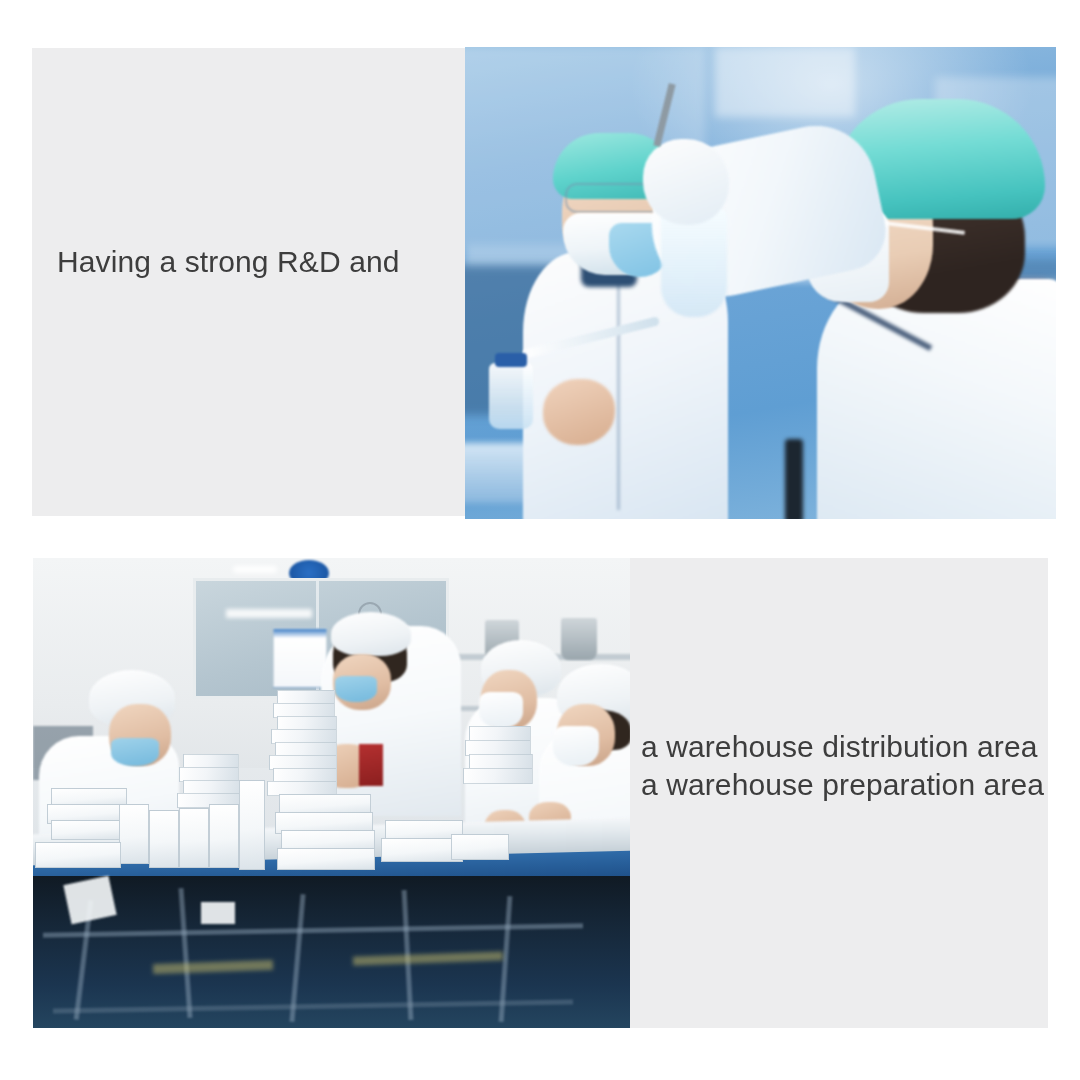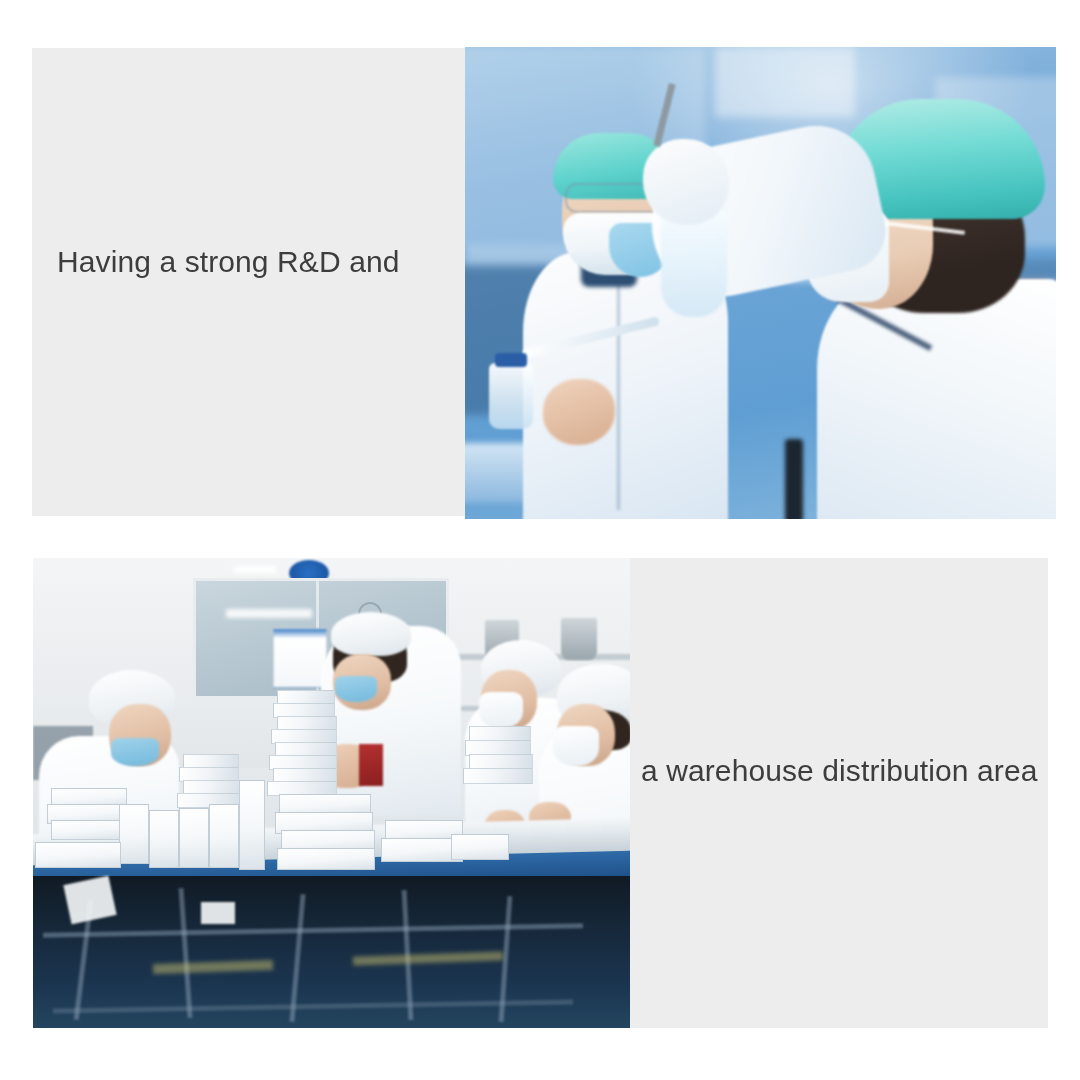--- a/index.html
+++ b/index.html
@@ -392,22 +392,23 @@
 
     <div class="pipette"></div>
     <div class="vial"></div>
     <div class="vial-cap"></div>
     <div class="hand-low"></div>
     <div class="darkpole"></div>
   </div>
 
   <div class="panel" style="left:630px; top:558px; width:418px; height:470px;"></div>
 
-  <div class="caption" style="left:641px; top:752px; width:400px;">
+  <div class="caption" style="left:641px; top:728px; width:400px;">
     <span class="line">a warehouse distribution area</span>
+    <span class="line">a warehouse preparation area</span>
   </div>
 
   <div class="photo" id="photo-pack">
     <div class="wall"></div>
     <div class="ceillight" style="left:200px; top:8px; width:44px; height:7px;"></div>
     <div class="ceillight" style="left:206px; top:38px; width:34px; height:6px;"></div>
     <div class="signblue"></div>
     <div class="window">
         <span class="mullion"></span>
         <span class="glow"></span>

